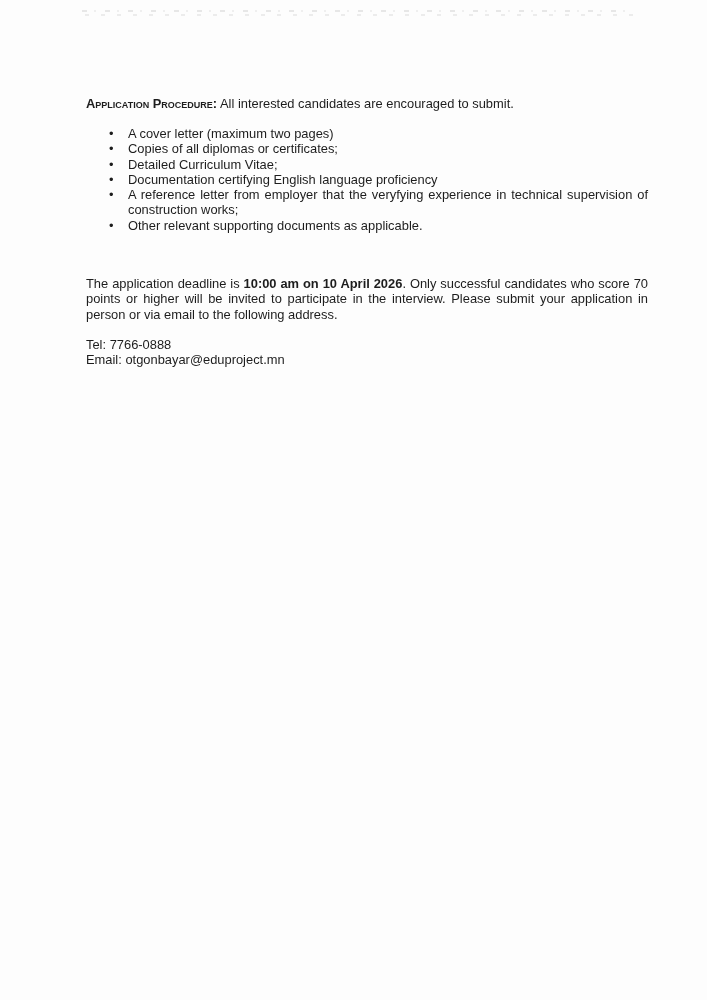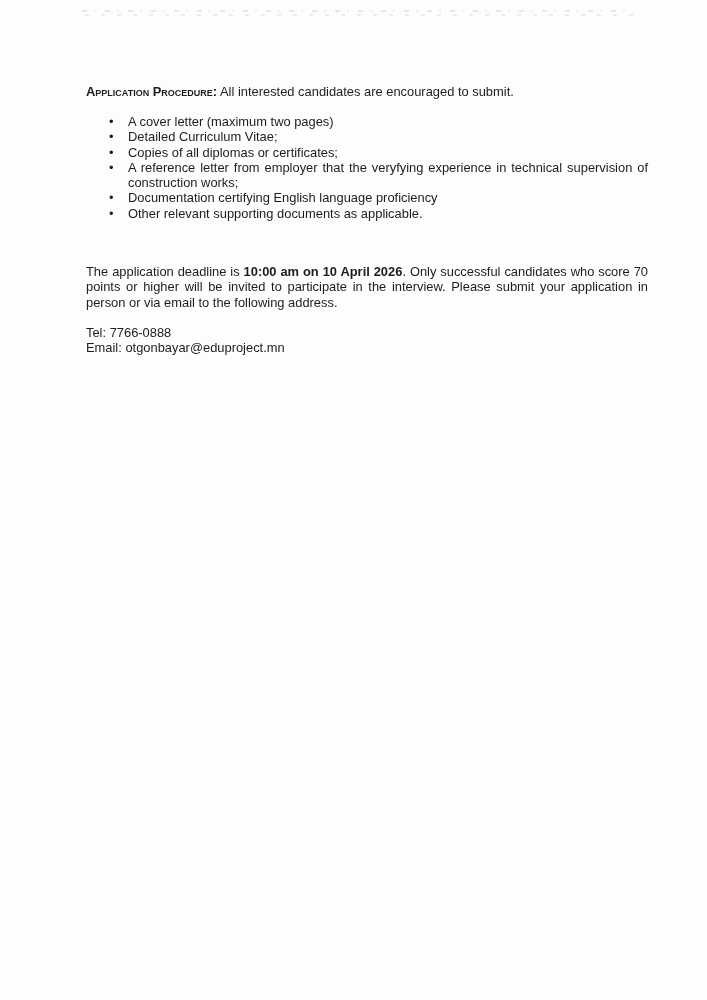--- a/index.html
+++ b/index.html
@@ -26,21 +26,21 @@
     left: 82px;
     width: 552px;
     height: 7px;
     background:
       repeating-linear-gradient(90deg, #e7e7e7 0 5px, transparent 5px 12px, #efefef 12px 14px, transparent 14px 23px) 0 0 / 100% 2px no-repeat,
       repeating-linear-gradient(90deg, transparent 0 3px, #ececec 3px 7px, transparent 7px 16px) 0 4px / 100% 2px no-repeat;
   }
   .content {
     position: absolute;
     left: 86px;
-    top: 84px;
+    top: 96px;
     width: 562px;
     text-align: left;
     hyphens: none;
   }
   .para {
     margin: 0 0 14.7px 0;
   }
   .justify {
     text-align: justify;
     margin-top: 43px;
@@ -79,24 +79,24 @@
 <div class="page">
 
   <div class="scan-noise"></div>
 
   <div class="content">
 
     <p class="para"><span class="smallcaps">Application Procedure:</span> <span>All interested candidates are encouraged to submit.</span></p>
 
     <ul class="bullets">
       <li>A cover letter (maximum two pages)</li>
+      <li>Copies of all diplomas or certificates;</li>
       <li>Detailed Curriculum Vitae;</li>
-      <li>Copies of all diplomas or certificates;</li>
+      <li>Documentation certifying English language proficiency</li>
       <li>A reference letter from employer that the veryfying experience in technical supervision of construction works;</li>
-      <li>Documentation certifying English language proficiency</li>
       <li>Other relevant supporting documents as applicable.</li>
     </ul>
 
     <p class="para justify"><span>The application deadline is </span><b>10:00 am on 10 April 2026</b><span>. Only successful candidates who score 70 points or higher will be invited to participate in the interview. Please submit your application in person or via email to the following address.</span></p>
 
     <div class="contact-block">
       <div>Tel: 7766-0888</div>
       <div>Email: otgonbayar@eduproject.mn</div>
     </div>
 

